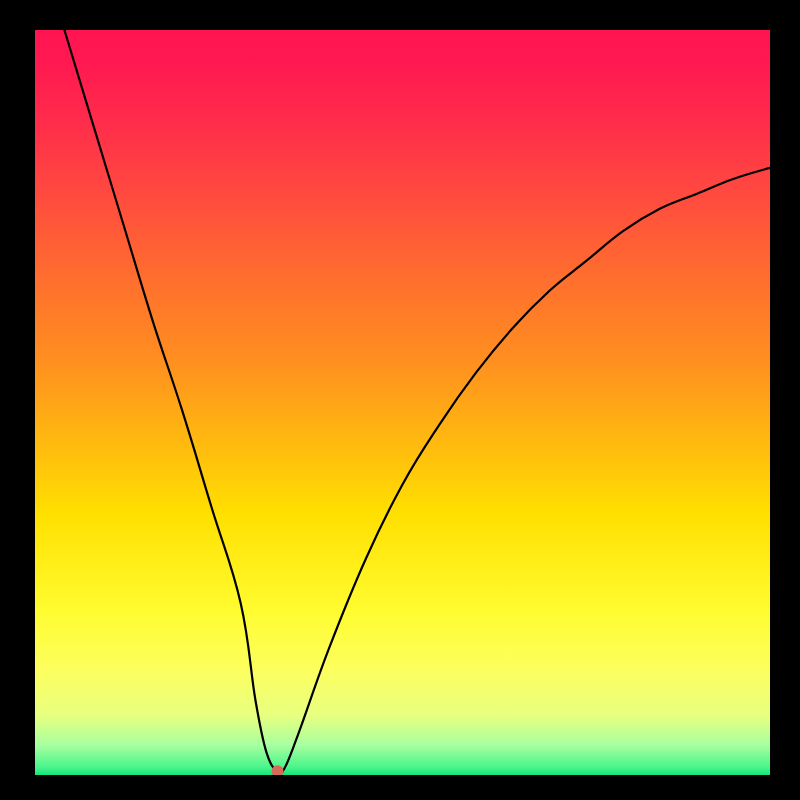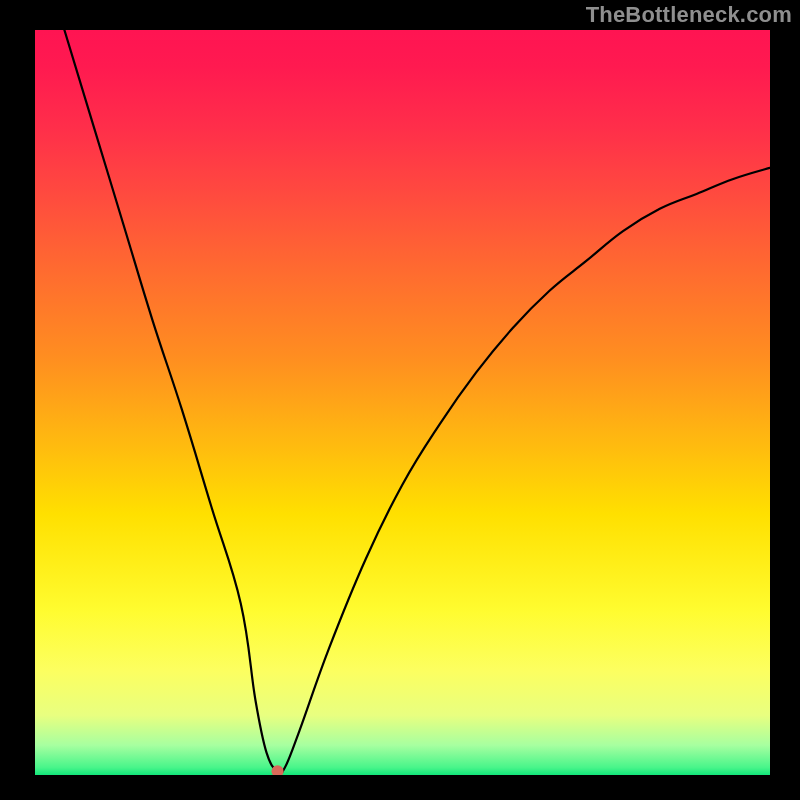--- a/index.html
+++ b/index.html
@@ -53,21 +53,20 @@
     position: absolute;
     inset: 0;
     width: 100%;
     height: 100%;
   }
 </style>
 </head>
 <body>
 
 <div class="frame">
-  <div class="watermark">TheBottleneck.com</div>
   <div class="plot-area">
     <div class="gradient-bg"></div>
     <svg class="curve" viewBox="0 0 735 745" preserveAspectRatio="none">
       <path id="curve-path" fill="none" stroke="#000" stroke-width="2.2" stroke-linejoin="round" stroke-linecap="round" d="M 29.40 0.00 C 35.28 19.37, 47.04 58.11, 58.80 96.85 C 70.56 135.59, 76.44 154.96, 88.20 193.70 C 99.96 232.44, 105.84 253.30, 117.60 290.55 C 129.36 327.80, 135.24 342.70, 147.00 379.95 C 158.76 417.20, 164.64 438.06, 176.40 476.80 C 188.16 515.54, 196.98 534.91, 205.80 573.65 C 214.62 612.39, 215.35 640.70, 220.50 670.50 C 225.65 700.30, 227.12 708.50, 231.53 722.65 C 235.94 736.80, 238.88 738.29, 242.55 741.27 C 246.23 744.25, 245.49 745.75, 249.90 737.55 C 254.31 729.35, 255.78 724.14, 264.60 700.30 C 273.42 676.46, 280.77 652.62, 294.00 618.35 C 307.23 584.08, 316.05 561.73, 330.75 528.95 C 345.45 496.17, 352.80 481.27, 367.50 454.45 C 382.20 427.63, 389.55 417.20, 404.25 394.85 C 418.95 372.50, 426.30 362.07, 441.00 342.70 C 455.70 323.33, 463.05 314.39, 477.75 298.00 C 492.45 281.61, 499.80 274.16, 514.50 260.75 C 529.20 247.34, 536.55 242.87, 551.25 230.95 C 565.95 219.03, 573.30 211.58, 588.00 201.15 C 602.70 190.72, 610.05 186.25, 624.75 178.80 C 639.45 171.35, 646.80 169.86, 661.50 163.90 C 676.20 157.94, 683.55 154.21, 698.25 149.00 C 712.95 143.79, 727.65 140.06, 735.00 137.83"></path>
       <circle id="marker-dot" r="6" cx="242.55" cy="741.27" fill="#d96a5a"></circle>
     </svg>
   </div>
 </div>
 
 </body></html>

